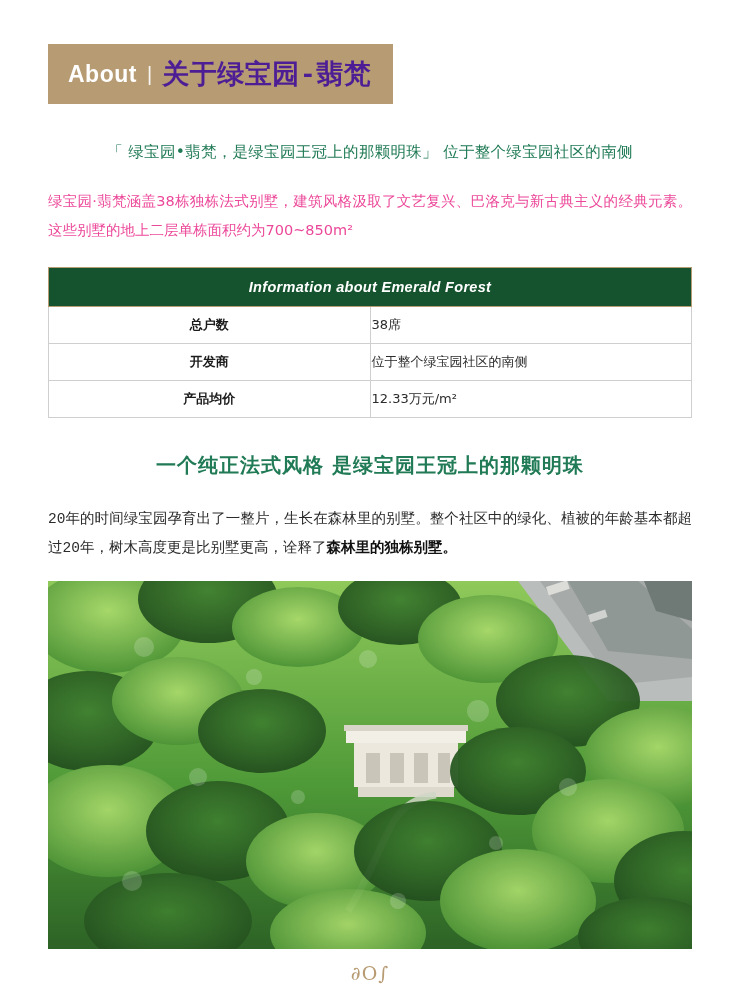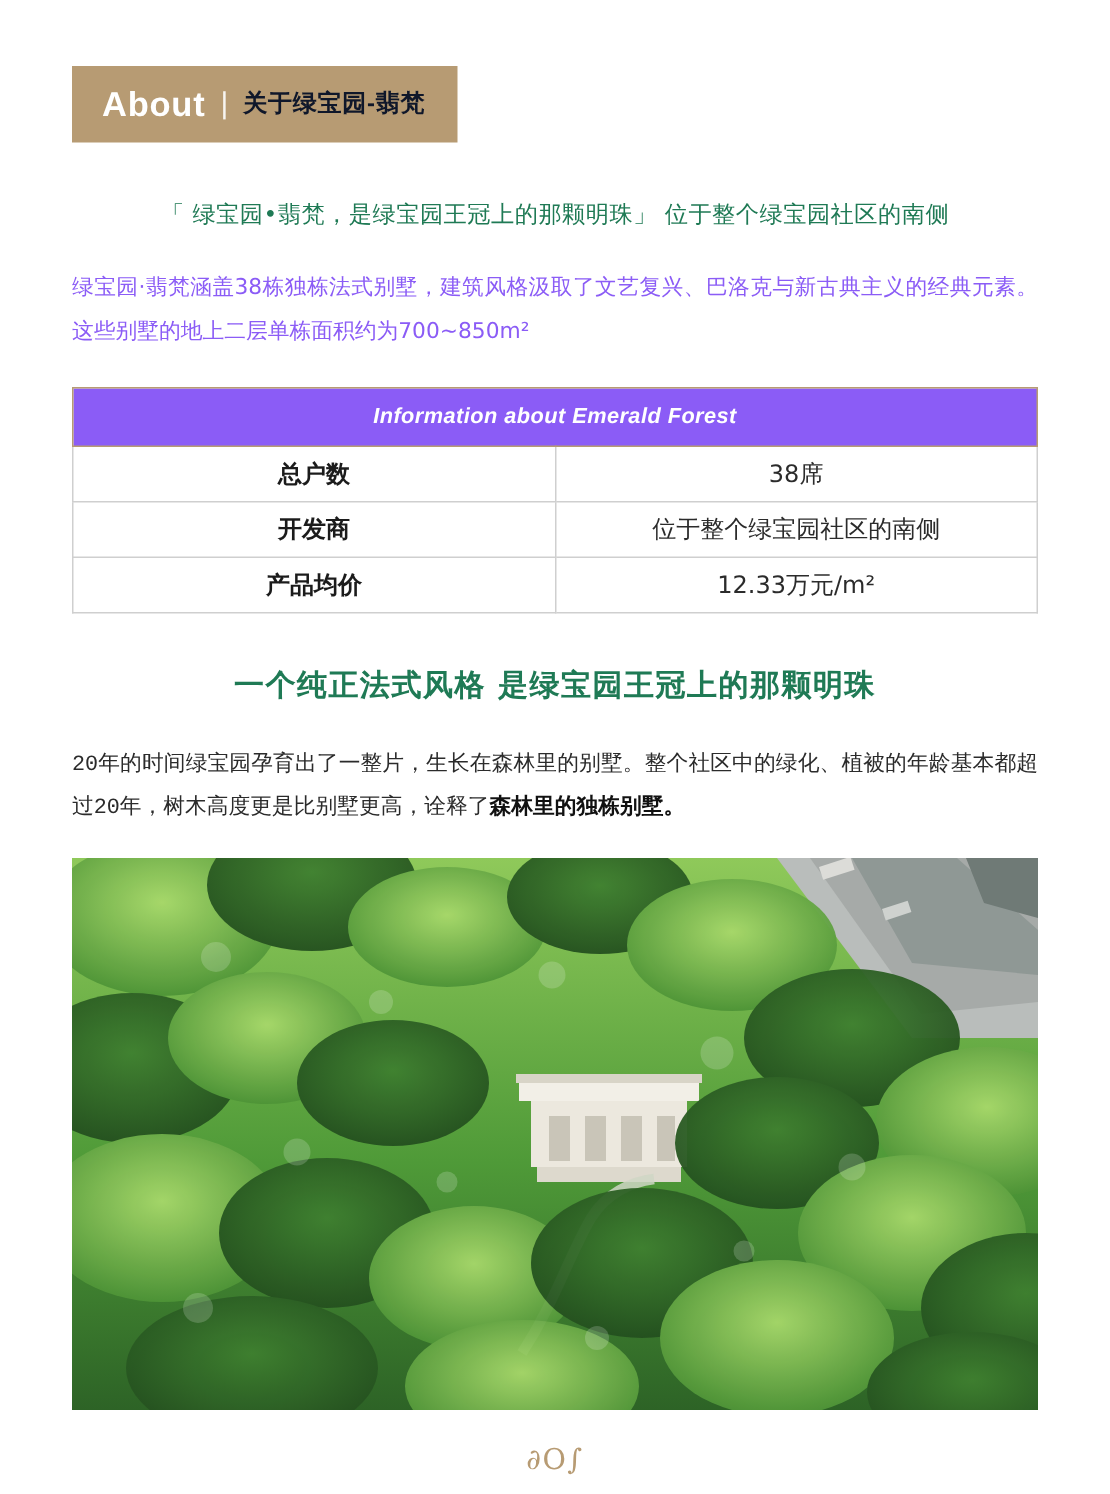--- a/index.html
+++ b/index.html
@@ -40,82 +40,81 @@
     letter-spacing: 0.5px;
     font-family: "Liberation Sans", sans-serif;
   }
   .header-sep {
     color: #ffffff;
     font-size: 20px;
     font-weight: 300;
     opacity: 0.9;
   }
   .header-cn {
-    color: #0f172a;
-    font-size: 16px;
+    color: #4c1d95;
+    font-size: 27px;
     font-weight: bold;
     letter-spacing: 0.5px;
-    font-family: Liberation Sans, sans-serif;
+    font-family: Liberation Mono, monospace;
   }
 
   
   .lead-quote {
     margin-top: 38px;
     text-align: center;
     color: #1f7a55;
     font-size: 15.5px;
     font-weight: normal;
     letter-spacing: 0.3px;
     font-family: "DejaVu Sans", sans-serif;
   }
 
   
   .para {
     margin-top: 24px;
     font-size: 14.5px;
     line-height: 2.0;
-    color: #8b5cf6;
+    color: #ec4899;
     font-family: "DejaVu Sans", sans-serif;
     text-align: justify;
   }
 
   
   .info-table {
     margin-top: 22px;
     width: 100%;
     border-collapse: collapse;
     table-layout: fixed;
   }
   .info-table td {
     border: 1px solid #cfcfcf;
     height: 34px;
-    font-size: 16px;
+    font-size: 13px;
     font-family: "DejaVu Sans", sans-serif;
     color: #222;
   }
   .info-table .thead-cell {
-    background: #8b5cf6;
+    background: #14532d;
     color: #ffffff;
     text-align: center;
     font-style: italic;
     font-weight: bold;
     font-size: 14.5px;
     letter-spacing: 0.3px;
     border: 1px solid #b79b73;
     height: 36px;
     font-family: "Liberation Sans", sans-serif;
   }
   .info-table .label-cell {
     width: 192px;
     text-align: center;
     font-weight: bold;
     color: #1b1b1b;
   }
   .info-table .value-cell {
-    text-align: center;
     color: #2b2b2b;
   }
 
   
   .section-title {
     margin-top: 34px;
     text-align: center;
     color: #1f7a55;
     font-size: 20px;
     font-weight: bold;

